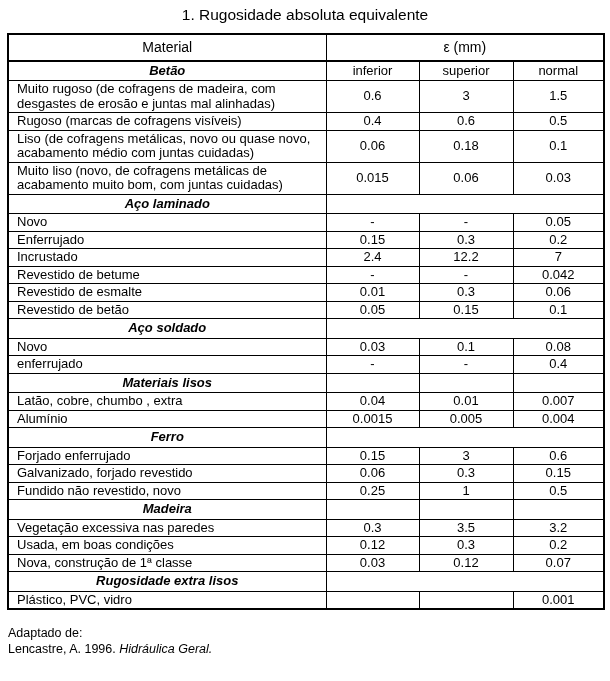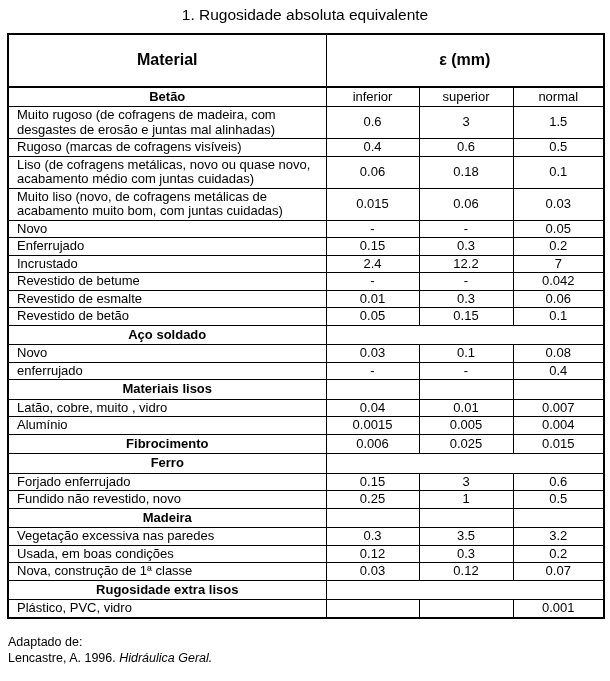--- a/index.html
+++ b/index.html
@@ -32,32 +32,33 @@
   }
   .tbl td {
     border: 1px solid #000000;
     font-size: 13px;
     line-height: 14.5px;
     padding: 1px 3px;
     vertical-align: middle;
     overflow: hidden;
   }
   .tbl tr.hdr td {
-    font-weight: bold;
+    font-weight: normal;
     text-align: center;
-    font-size: 16px;
-    padding: 18px 3px;
+    font-size: 14px;
+    padding: 5px 3px;
     border-bottom: 2px solid #000000;
   }
   .tbl td.lbl { text-align: left; padding-left: 8px; }
   .tbl td.val { text-align: center; }
   .tbl td.sec {
     font-weight: bold;
     text-align: center;
     padding: 2px 2px;
+    font-style: italic;
   }
   .tbl tr.betao td { padding-top: 2px; padding-bottom: 2px; }
   .footer {
     margin: 15px 0 0 8px;
     font-size: 12.5px;
     line-height: 16px;
   }
   .footer .it { font-style: italic; }
 </style>
 </head>
@@ -108,20 +109,24 @@
         <td class="val">0.1</td>
       </tr>
 
       <tr>
         <td class="lbl">Muito liso (novo, de cofragens metálicas de acabamento muito bom, com juntas cuidadas)</td>
         <td class="val">0.015</td>
         <td class="val">0.06</td>
         <td class="val">0.03</td>
       </tr>
 
+      <tr>
+        <td class="sec">Aço laminado</td>
+        <td colspan="3"></td>
+      </tr>
 
       <tr>
         <td class="lbl">Novo</td>
         <td class="val">-</td>
         <td class="val">-</td>
         <td class="val">0.05</td>
       </tr>
 
       <tr>
         <td class="lbl">Enferrujado</td>
@@ -178,52 +183,52 @@
       </tr>
 
       <tr>
         <td class="sec">Materiais lisos</td>
         <td class="val"></td>
         <td class="val"></td>
         <td class="val"></td>
       </tr>
 
       <tr>
-        <td class="lbl">Latão, cobre, muito , vidro</td>
+        <td class="lbl">Latão, cobre, chumbo , extra</td>
         <td class="val">0.04</td>
         <td class="val">0.01</td>
         <td class="val">0.007</td>
       </tr>
 
       <tr>
         <td class="lbl">Alumínio</td>
         <td class="val">0.0015</td>
         <td class="val">0.005</td>
         <td class="val">0.004</td>
       </tr>
 
-      <tr>
-        <td class="sec">Fibrocimento</td>
-        <td class="val">0.006</td>
-        <td class="val">0.025</td>
-        <td class="val">0.015</td>
-      </tr>
 
       <tr>
         <td class="sec">Ferro</td>
         <td colspan="3"></td>
       </tr>
 
       <tr>
         <td class="lbl">Forjado enferrujado</td>
         <td class="val">0.15</td>
         <td class="val">3</td>
         <td class="val">0.6</td>
       </tr>
 
+      <tr>
+        <td class="lbl">Galvanizado, forjado revestido</td>
+        <td class="val">0.06</td>
+        <td class="val">0.3</td>
+        <td class="val">0.15</td>
+      </tr>
 
       <tr>
         <td class="lbl">Fundido não revestido, novo</td>
         <td class="val">0.25</td>
         <td class="val">1</td>
         <td class="val">0.5</td>
       </tr>
 
 
       <tr>

